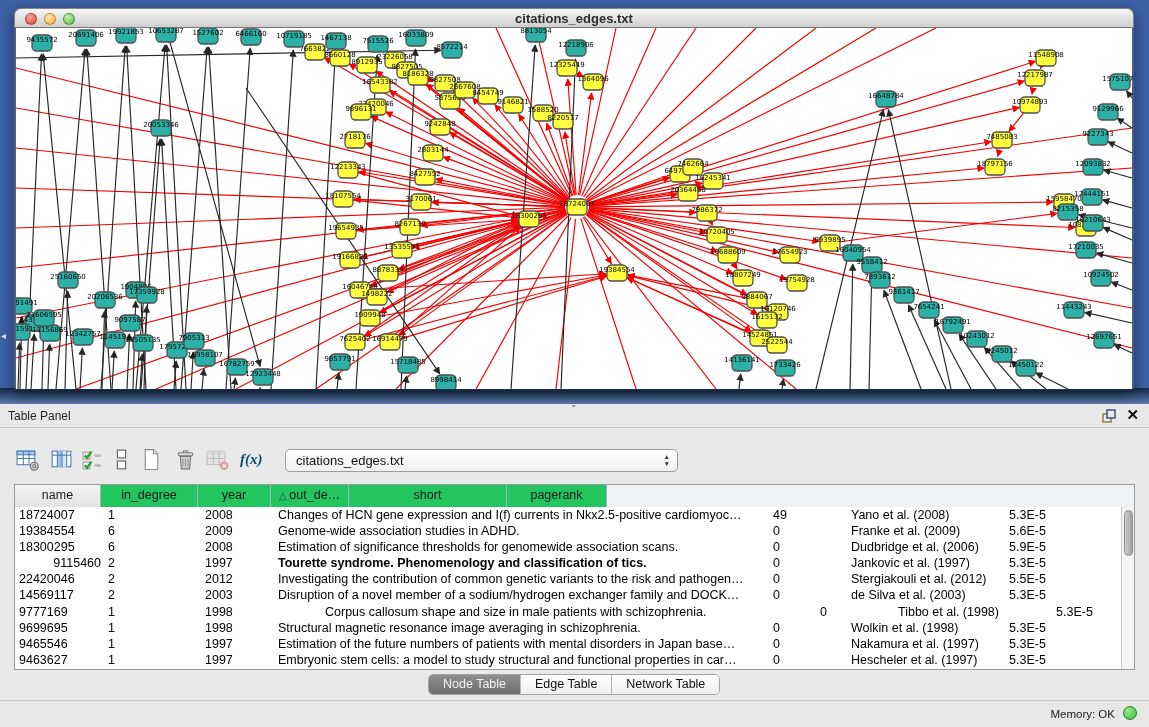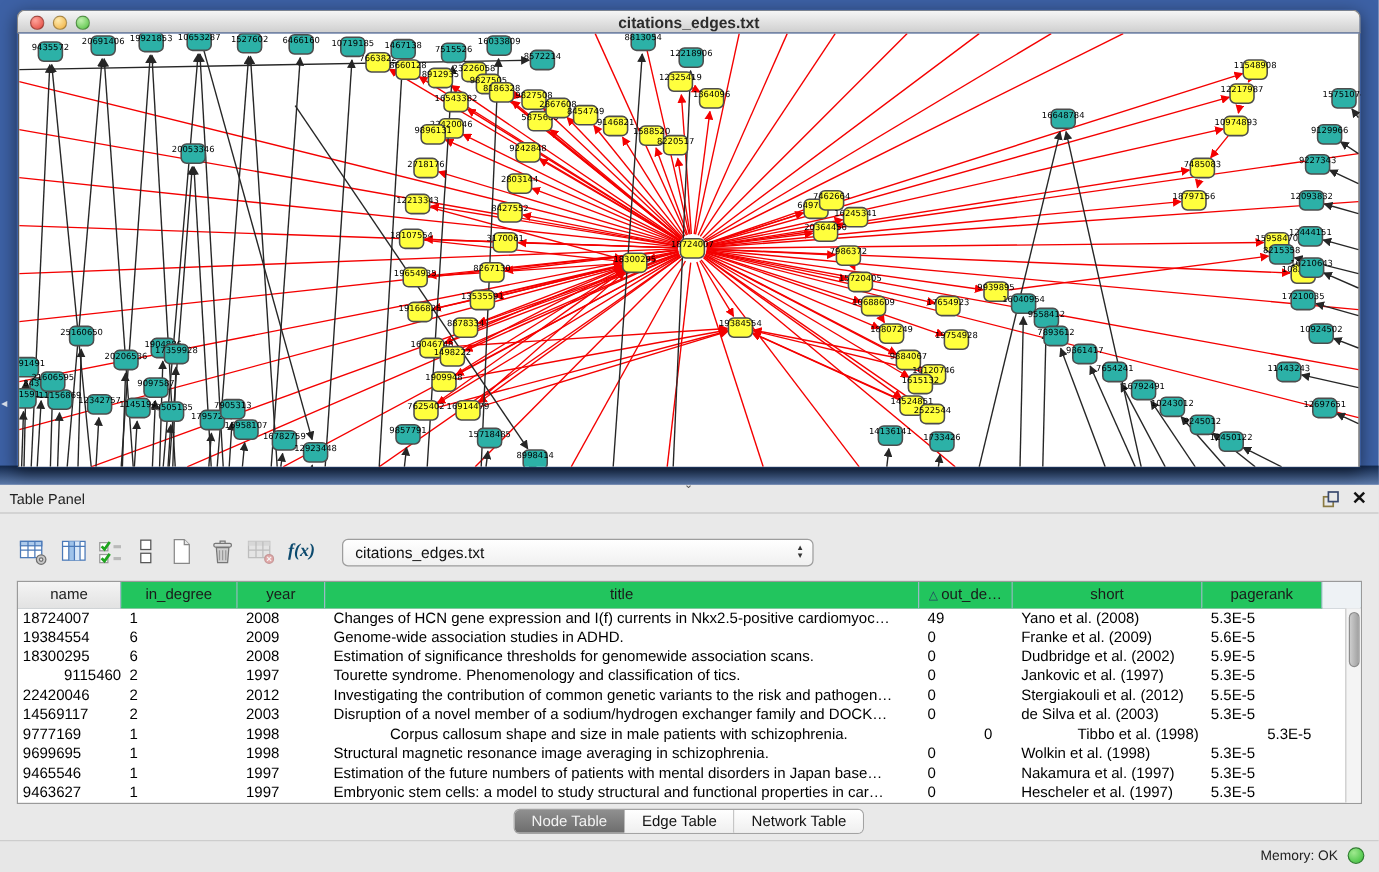--- a/index.html
+++ b/index.html
@@ -612,21 +612,20 @@
       <span>citations_edges.txt</span>
       <div class="combo-arrows">▲<br>▼</div>
     </div>
   </div>
 
   <div class="table-wrap">
     <div class="thead">
         <div class="hcell first" style="width: 86px;"><span>name</span></div>
         <div class="hcell" style="width: 97px;"><span>in_degree</span></div>
         <div class="hcell" style="width: 73px;"><span>year</span></div>
-        <div class="hcell" style="width: 495px;"><span>title</span></div>
         <div class="hcell" style="width: 78px;"><span class="tri">△ </span><span>out_de…</span></div>
         <div class="hcell" style="width: 158px;"><span>short</span></div>
         <div class="hcell" style="width: 100px;"><span>pagerank</span></div>
         <div class="hcell fill"></div>
       </div>
     <div class="tbody">
         <div class="trow">
           <div class="tcell c0" style="width: 86px;">18724007</div>
           <div class="tcell c1" style="width: 97px;">1</div>
           <div class="tcell c2" style="width: 73px;">2008</div>
@@ -643,28 +642,28 @@
           <div class="tcell c4" style="width: 78px;">0</div>
           <div class="tcell c5" style="width: 158px;">Franke et al. (2009)</div>
           <div class="tcell c6" style="width: 100px;">5.6E-5</div>
         </div>
         <div class="trow">
           <div class="tcell c0" style="width: 86px;">18300295</div>
           <div class="tcell c1" style="width: 97px;">6</div>
           <div class="tcell c2" style="width: 73px;">2008</div>
           <div class="tcell c3" style="width: 495px;">Estimation of significance thresholds for genomewide association scans.</div>
           <div class="tcell c4" style="width: 78px;">0</div>
-          <div class="tcell c5" style="width: 158px;">Dudbridge et al. (2002)</div>
+          <div class="tcell c5" style="width: 158px;">Dudbridge et al. (2006)</div>
           <div class="tcell c6" style="width: 100px;">5.9E-5</div>
         </div>
         <div class="trow">
           <div class="tcell c0" style="width: 86px; text-align: right;">9115460</div>
           <div class="tcell c1" style="width: 97px;">2</div>
           <div class="tcell c2" style="width: 73px;">1997</div>
-          <div class="tcell c3" style="width: 495px;">Tourette syndrome. Phenomenology and classification of tics.</div>
+          <div class="tcell c3" style="width: 495px; font-weight: bold;">Tourette syndrome. Phenomenology and classification of tics.</div>
           <div class="tcell c4" style="width: 78px;">0</div>
           <div class="tcell c5" style="width: 158px;">Jankovic et al. (1997)</div>
           <div class="tcell c6" style="width: 100px;">5.3E-5</div>
         </div>
         <div class="trow">
           <div class="tcell c0" style="width: 86px;">22420046</div>
           <div class="tcell c1" style="width: 97px;">2</div>
           <div class="tcell c2" style="width: 73px;">2012</div>
           <div class="tcell c3" style="width: 495px;">Investigating the contribution of common genetic variants to the risk and pathogen…</div>
           <div class="tcell c4" style="width: 78px;">0</div>

